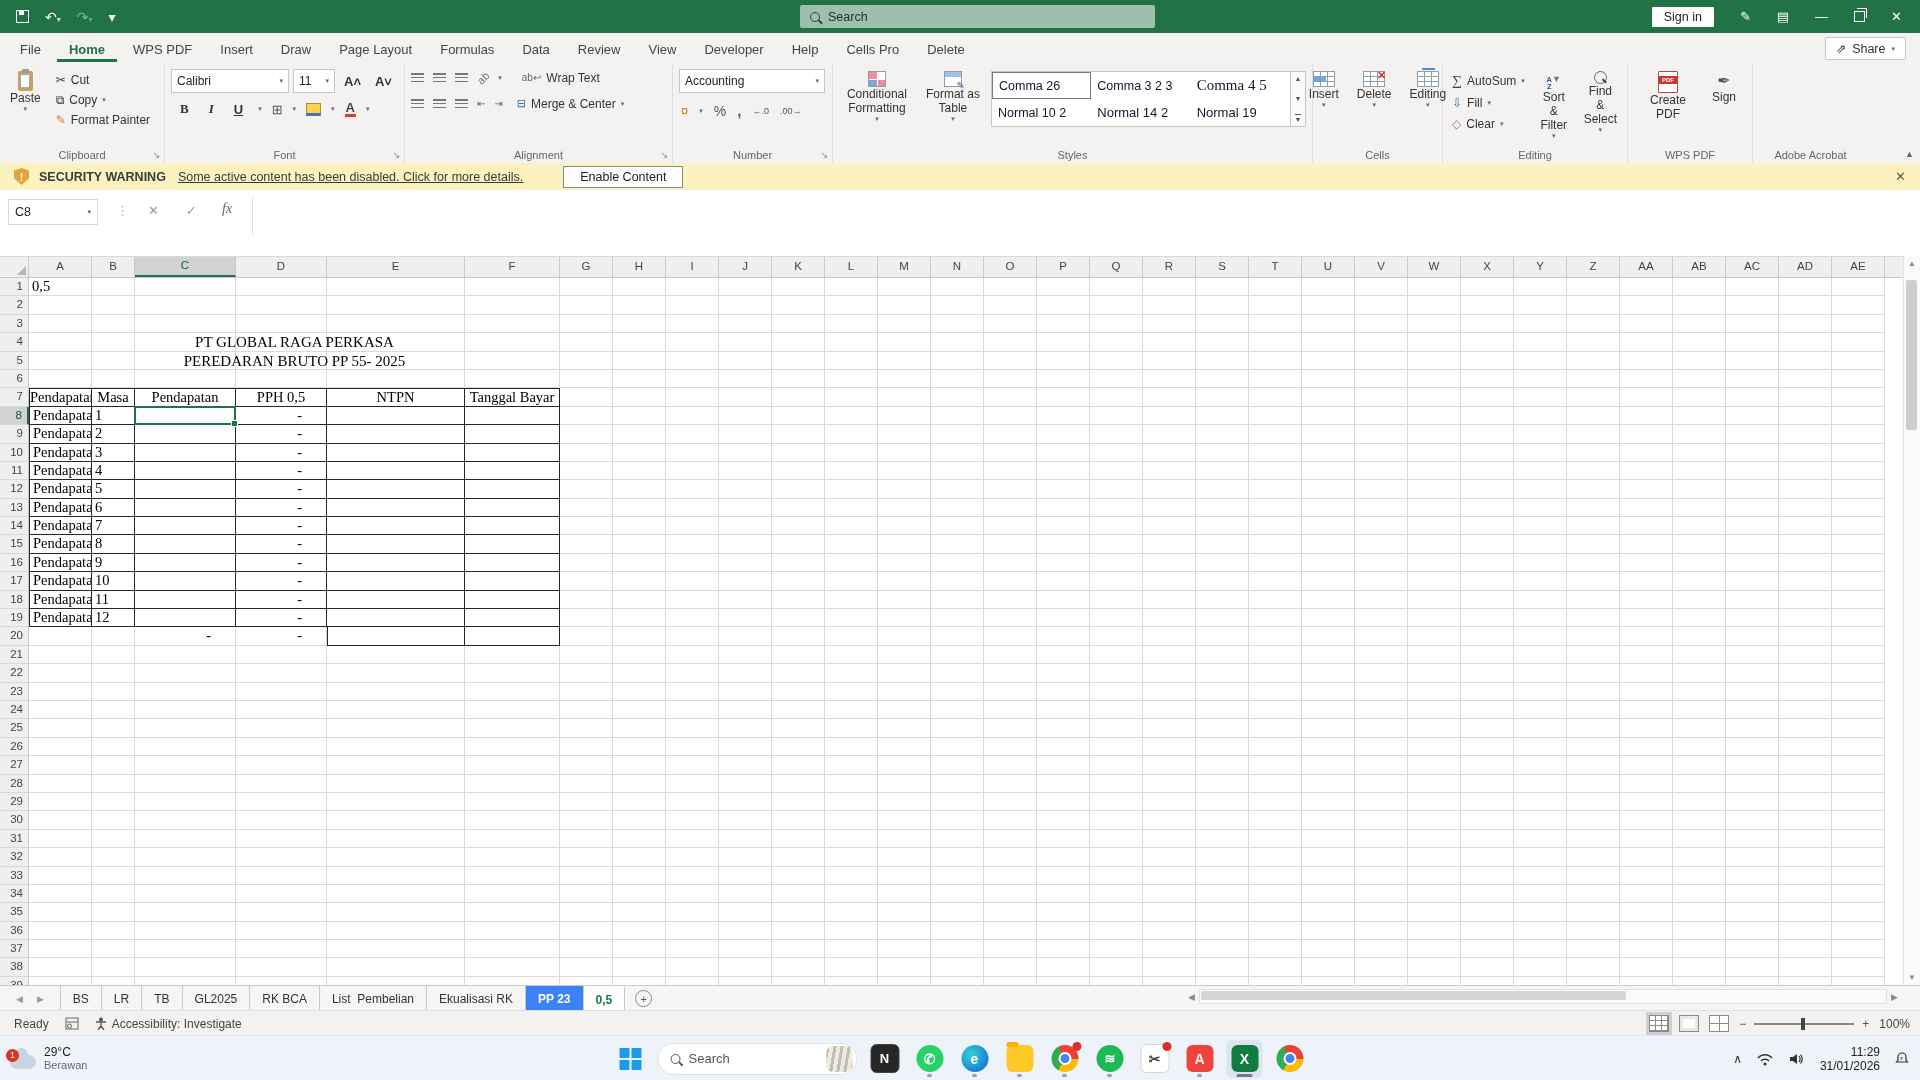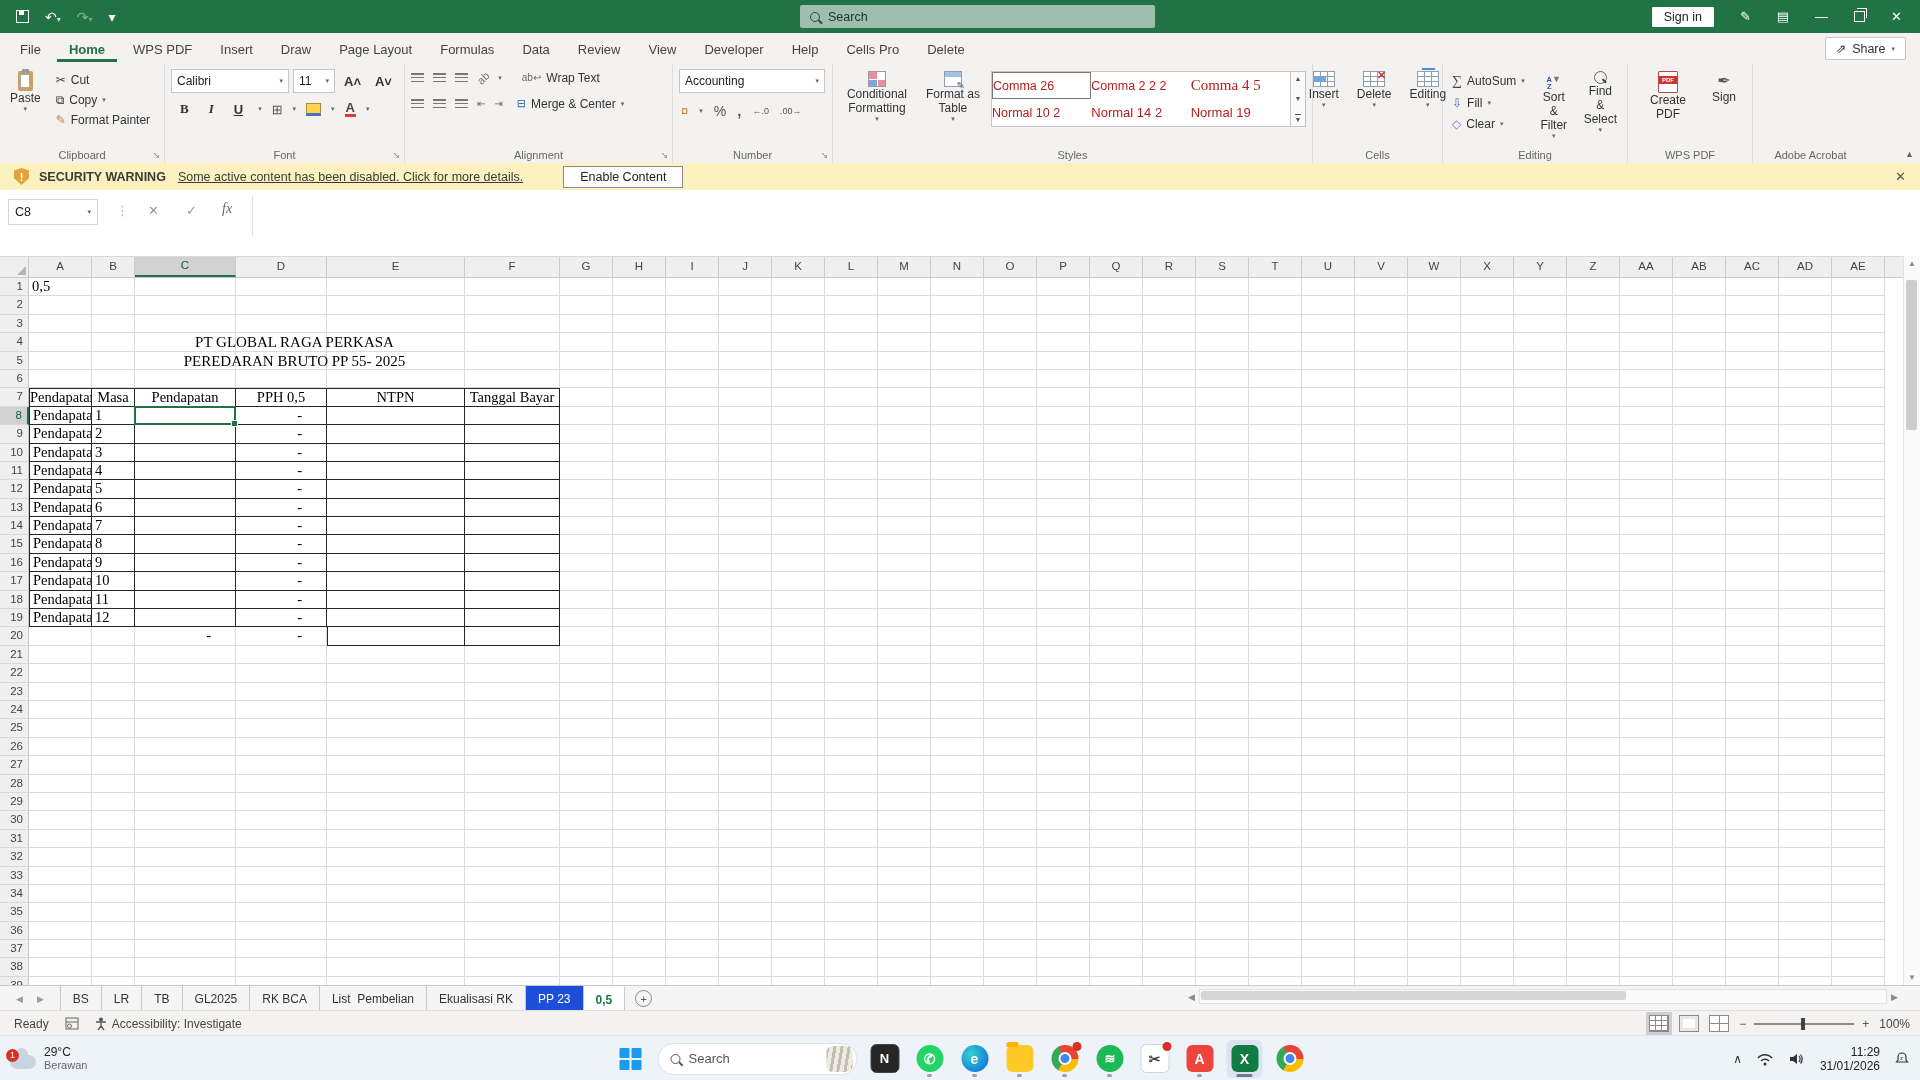--- a/index.html
+++ b/index.html
@@ -56,21 +56,21 @@
   .mtb.del::after{content:"✕";position:absolute;right:-2px;top:-3px;color:#d03a2b;font-size:11px;font-weight:bold}
   .mtb.fmt::before{content:"";position:absolute;left:4px;top:-4px;width:13px;height:2px;background:#4a90d9}
   .cf-ic{width:18px;height:16px;border:1px solid #99a;box-sizing:border-box;background:
         linear-gradient(#e98f9d 0 0) 0 0/8px 7px no-repeat,
         linear-gradient(#7fa7d9 0 0) 0 8px/8px 7px no-repeat,
         linear-gradient(#e98f9d 0 0) 9px 8px/8px 7px no-repeat,#fff}
   .ft-ic{width:18px;height:16px;border:1px solid #99a;box-sizing:border-box;background:
         linear-gradient(#9dc3e6 0 0) 0 0/17px 5px no-repeat,#fff;position:relative}
   .ft-ic::after{content:"✎";position:absolute;right:-4px;bottom:-5px;font-size:10px;color:#3a6ea5}
   #style-gallery{width:300px;height:56px;background:#fff;border:1px solid #c8c6c4;display:grid;grid-template-columns:repeat(3,1fr);grid-auto-rows:27px;box-sizing:border-box;overflow:hidden}
-  .stylecell{font-size:12.5px;color:#b91c1c;display:flex;align-items:center;padding-left:0;white-space:nowrap;overflow:hidden}
+  .stylecell{font-size:12.5px;color:#0f172a;display:flex;align-items:center;padding-left:6px;white-space:nowrap;overflow:hidden}
   .stylecell.sel{border:1.5px solid #7a7a7a;box-sizing:border-box}
   [data-name="style-comma-4-5"]{font-family:"Liberation Serif",serif;font-size:15px}
   [data-name="style-normal-14-2"],[data-name="style-normal-19"]{font-size:13px}
   .galscroll{width:15px;height:56px;border:1px solid #c8c6c4;border-left:none;background:#fafafa;display:flex;flex-direction:column;align-items:center;justify-content:space-between;padding:3px 0;box-sizing:border-box;font-size:7px;color:#555}
   .galmore{border-top:1px solid #555;padding-top:1px}
   .pdfic{width:18px;height:20px;background:#fff;border:1px solid #b44;position:relative;border-radius:1px}
   .pdfic::after{content:"PDF";position:absolute;left:0;top:4px;width:100%;text-align:center;font-size:6px;font-weight:bold;color:#fff;background:#d0342c;height:8px;line-height:8px}
   .penic{font-size:16px;color:#555}
   .apdfic{width:16px;height:20px;background:#fff;border:1px solid #889;position:relative}
   .apdfic::after{content:"";position:absolute;right:-1px;bottom:-2px;width:8px;height:8px;border:2px solid #4a6fd4;border-radius:50%}
@@ -123,21 +123,21 @@
   #vscroll{position:absolute;right:0;top:256px;width:16px;height:729px;background:#fafafa;border-left:1px solid #e3e3e3;font-size:8px;color:#8a8a8a;text-align:center}
   #vthumb{position:absolute;left:2px;top:24px;width:11px;height:150px;background:#cdcdcd;border-radius:2px}
   .vsarr{position:absolute;left:0;width:16px}
 
   
   #tabsbar{position:absolute;left:0;top:985px;width:1920px;height:25px;background:#f5f5f5;border-top:1px solid #c9c9c9;display:flex;align-items:stretch;font-size:12px}
   #tabnav{display:flex;align-items:center;gap:14px;padding:0 16px;color:#9a9a9a;font-size:9px}
   #sheet-tabs{display:flex;align-items:stretch}
   .stab{display:flex;align-items:center;padding:0 12px;border-right:1px solid #c8c8c8;color:#333;white-space:pre}
   .stab:first-child{border-left:1px solid #c8c8c8}
-  .stab.hl{background:#1d4ed8;color:#fff;font-weight:normal}
+  .stab.hl{background:#3b82f6;color:#fff;font-weight:bold}
   .stab.active{background:#fff;color:#107c41;font-weight:bold;border-top:2px solid #fff}
   #newsheet{display:flex;align-items:center;margin-left:10px}
   #newsheet span{width:15px;height:15px;border:1px solid #8a8a8a;border-radius:50%;display:flex;align-items:center;justify-content:center;font-size:11px;color:#555}
   #hscroll{position:absolute;right:22px;top:989px;width:710px;height:15px;display:flex;align-items:center;color:#8a8a8a;font-size:9px}
   #htrack{flex:1;height:13px;background:#fafafa;border:1px solid #e0e0e0;margin:0 4px;position:relative}
   #hthumb{position:absolute;left:1px;top:1px;height:9px;width:62%;background:#d5d5d5;border-radius:2px}
 
   
   #statusbar{position:absolute;left:0;top:1010px;width:1920px;height:25px;background:#f3f2f1;border-top:1px solid #e1dfdd;display:flex;align-items:center;font-size:12px;color:#444}
   #statusbar .lft{display:flex;align-items:center;gap:16px;margin-left:14px}
@@ -352,21 +352,21 @@
           <span class="caret">▾</span>
       </div>
       <div class="bigbtn" style="width:58px" data-name="format-as-table-button" data-interactable="true">
         <span class="ft-ic" data-name="format-as-table-icon" data-interactable="false"></span>
         <span>Format as Table</span>
           <span class="caret">▾</span>
       </div>
       <div style="display:flex;margin-top:2px">
         <div id="style-gallery" data-name="cell-styles-gallery" data-interactable="false">
             <div class="stylecell sel" data-name="style-comma-26" data-interactable="true">Comma 26</div>
-            <div class="stylecell" data-name="style-comma-3-2-2" data-interactable="true">Comma 2 2 2</div>
+            <div class="stylecell" data-name="style-comma-3-2-2" data-interactable="true">Comma 3 2 3</div>
             <div class="stylecell" data-name="style-comma-4-5" data-interactable="true">Comma 4 5</div>
             <div class="stylecell" data-name="style-normal-10-2" data-interactable="true">Normal 10 2</div>
             <div class="stylecell" data-name="style-normal-14-2" data-interactable="true">Normal 14 2</div>
             <div class="stylecell" data-name="style-normal-19" data-interactable="true">Normal 19</div>
           </div>
         <div class="galscroll" data-name="styles-gallery-scroll" data-interactable="false">
           <span data-name="gallery-up-icon" data-interactable="true">▲</span>
           <span data-name="gallery-down-icon" data-interactable="true">▼</span>
           <span class="galmore" data-name="gallery-more-icon" data-interactable="true">▼</span>
         </div>

